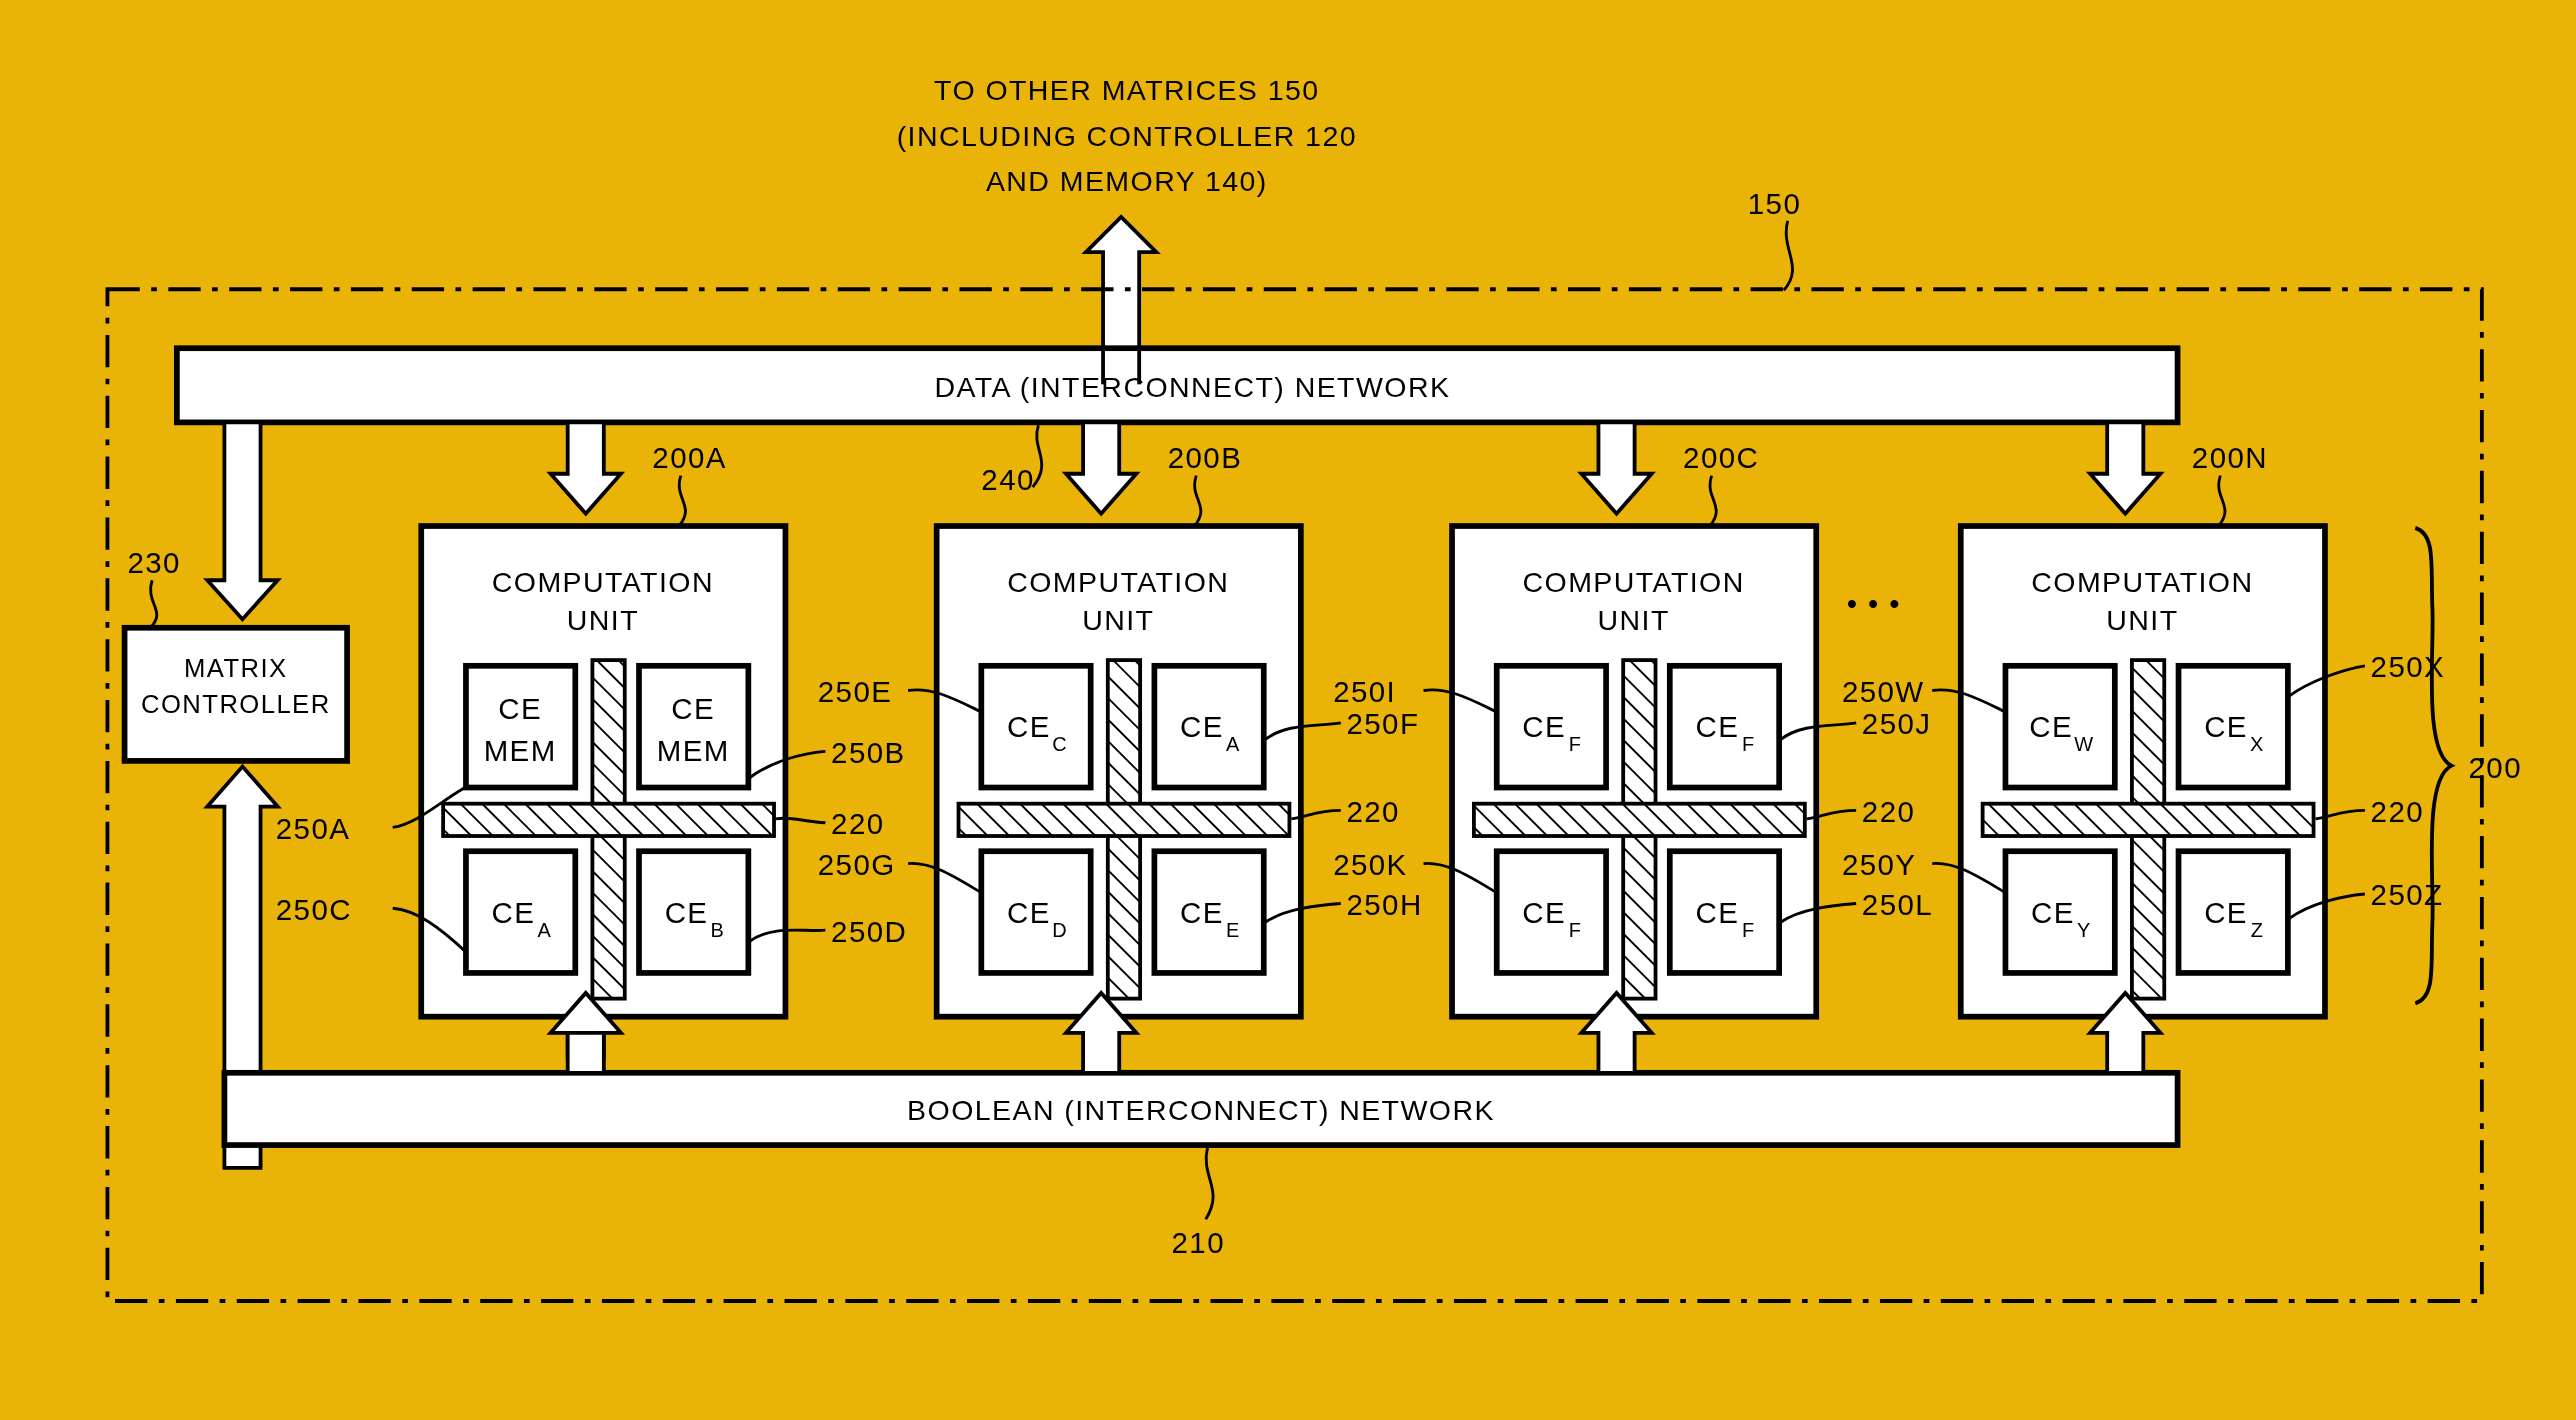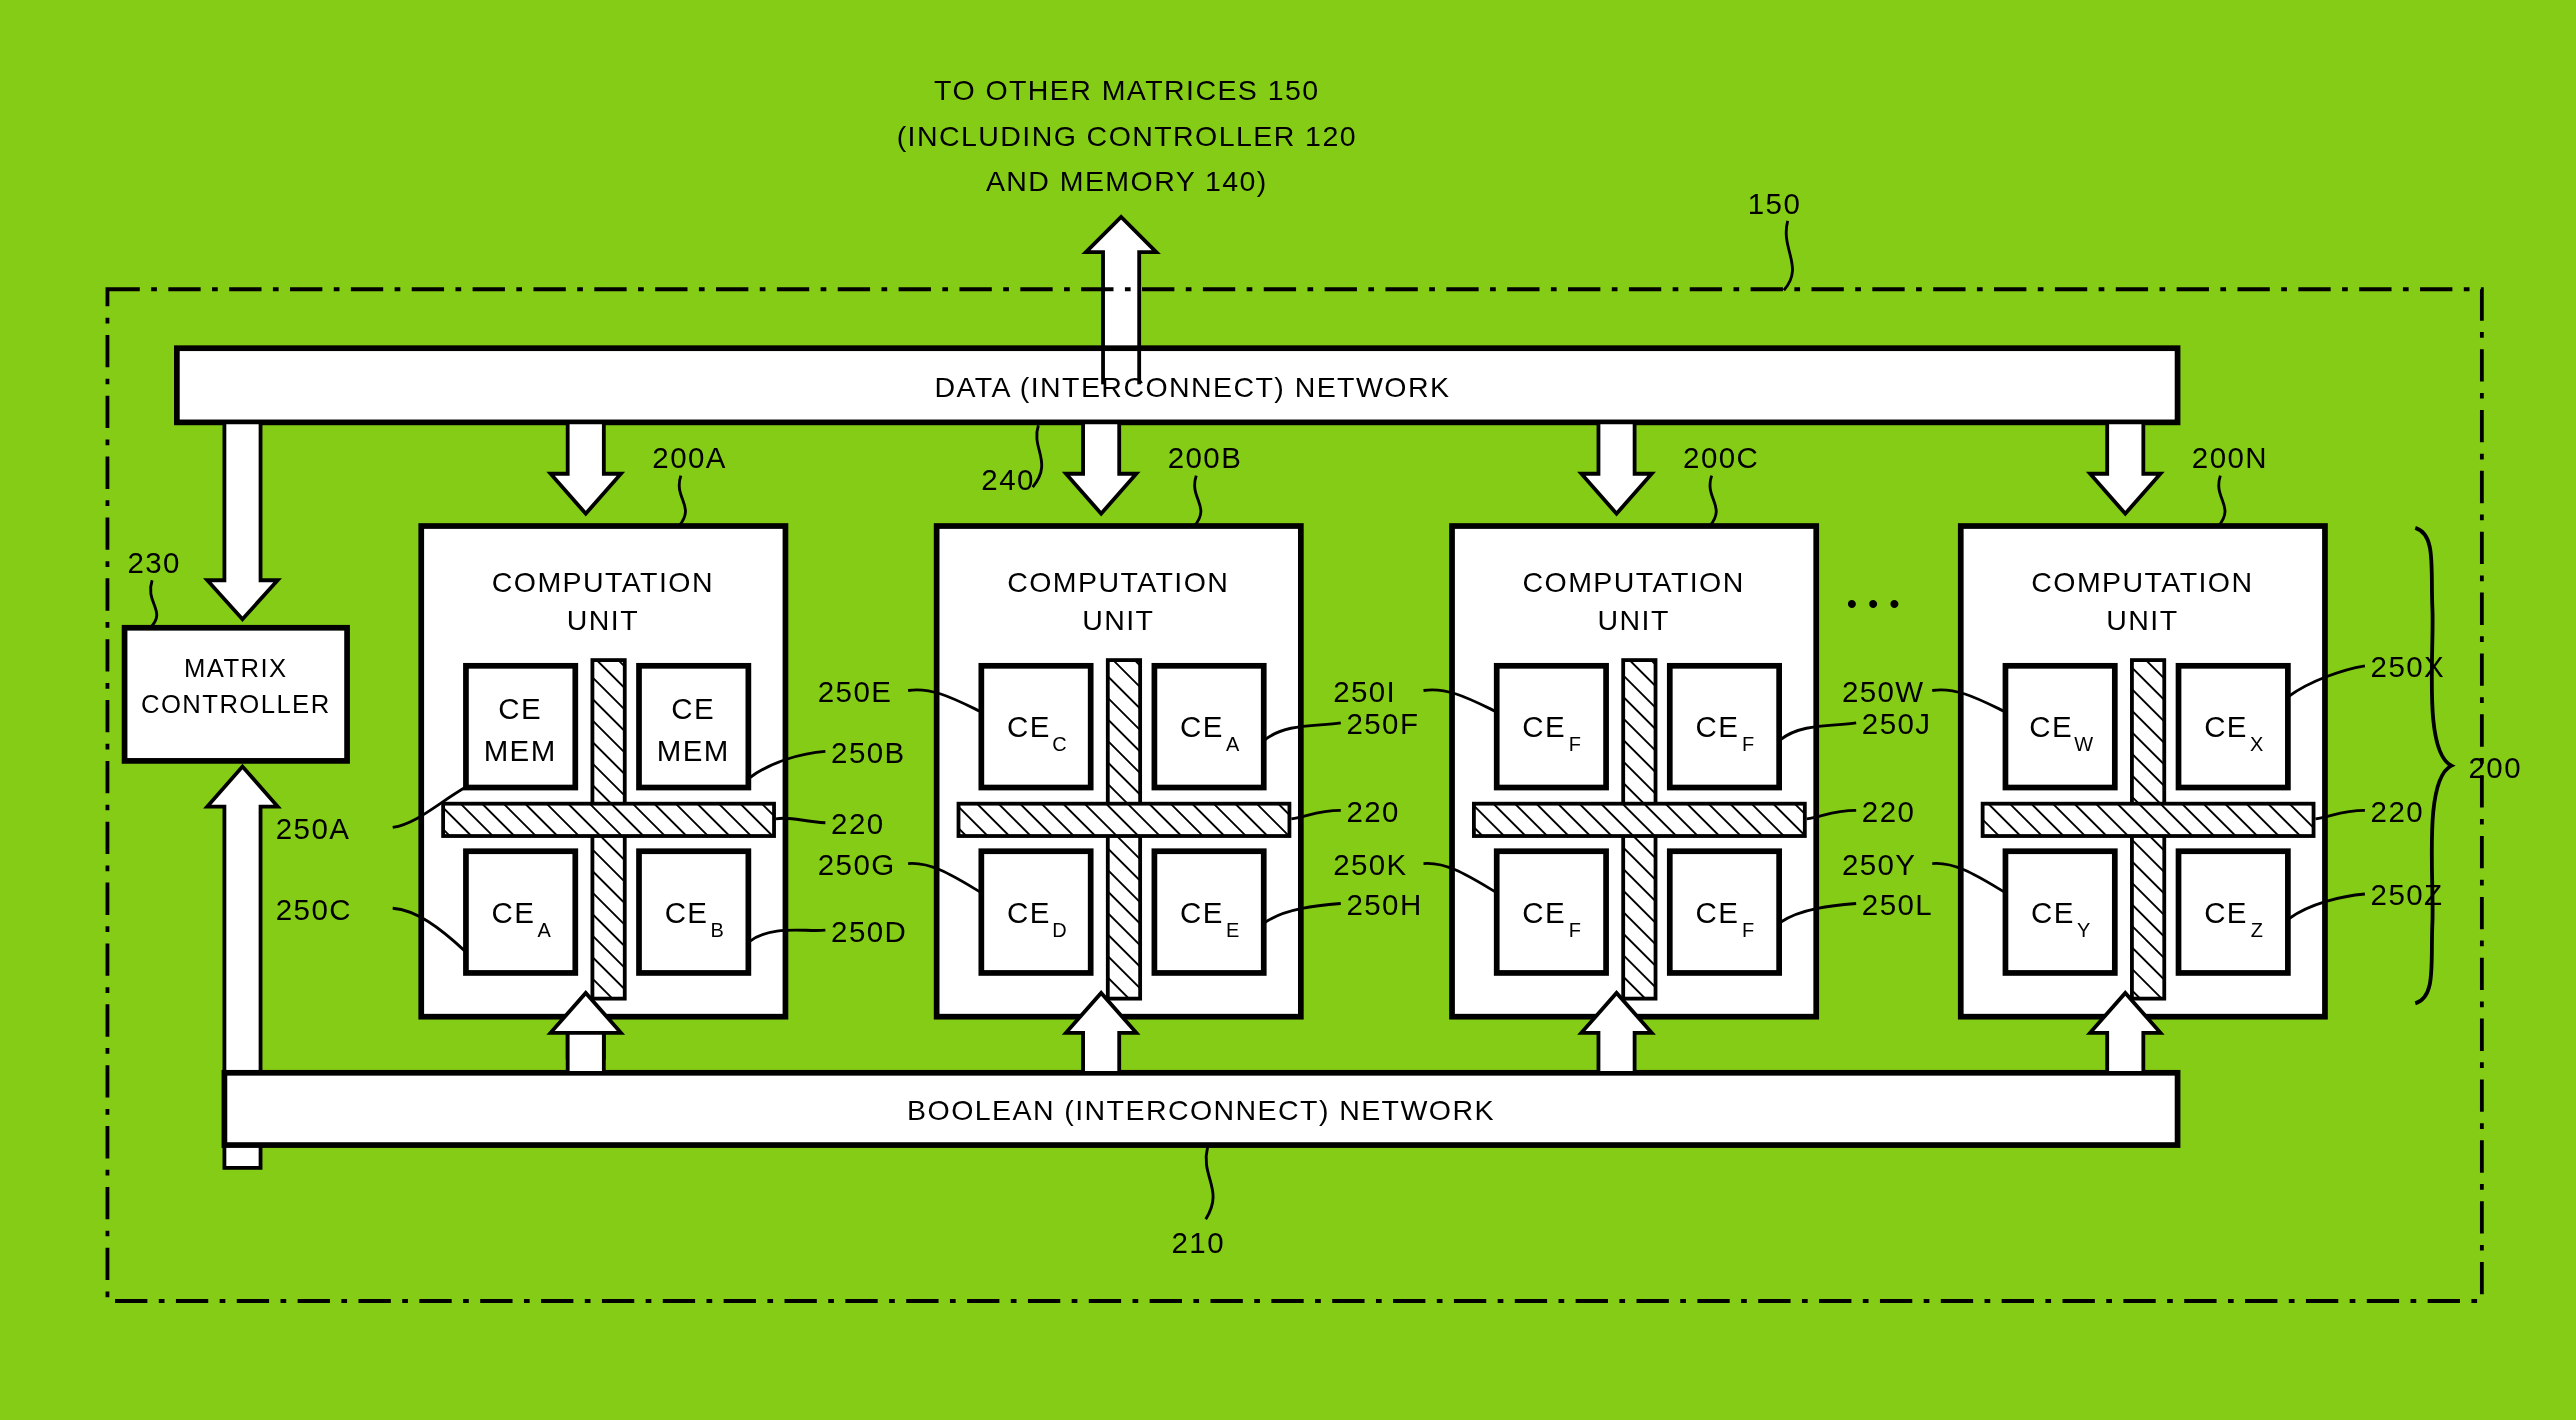--- a/index.html
+++ b/index.html
@@ -1,18 +1,18 @@
 <!DOCTYPE html>
 <html style="font-size:15px"><head>
 <meta charset="utf-8">
 <style>
   html,body{margin:0;padding:0;background:#ffffff;}
   body{width:2576px;height:1421px;overflow:hidden;
        font-family:"Liberation Sans", sans-serif;}
-  #stage{position:relative;width:2576px;height:1421px;background:#84cc16;}
+  #stage{position:relative;width:2576px;height:1421px;background:#eab308;}
   svg#diagram{position:absolute;left:0;top:0;width:2576px;height:1421px;}
   text{font-family:"Liberation Sans", sans-serif;fill:#000;
        letter-spacing:1.5px;}
   .ttl{font-size:30px;}
   .unit-ttl{font-size:30px;}
   .ce{font-size:31px;}
   .sub{font-size:21px;}
   .ref{font-size:31px;}
   .netlbl{font-size:30px;}
   .mc{font-size:27px;}

